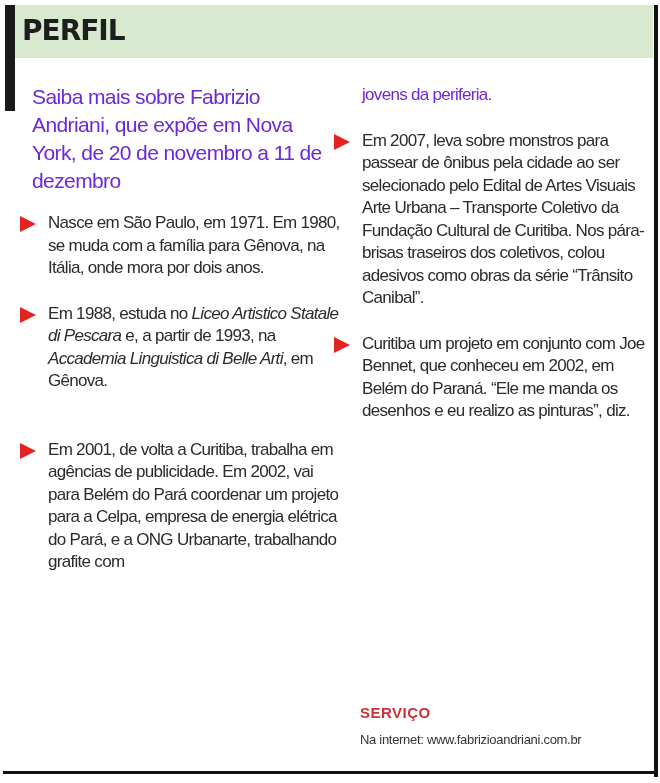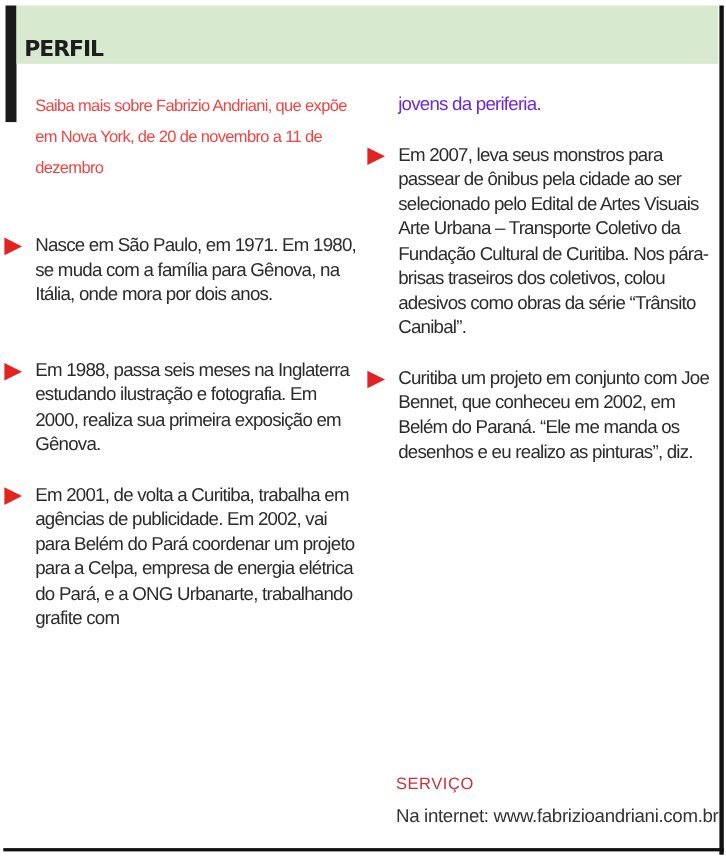--- a/index.html
+++ b/index.html
@@ -1,81 +1,81 @@
 <!DOCTYPE html>
 <html><head>
 <meta charset="utf-8">
 <style>
   html, body { margin: 0; padding: 0; background: #ffffff; }
   body { width: 660px; height: 783px; position: relative; overflow: hidden;
          font-family: "Liberation Sans", sans-serif; color: #2a2a2a; }
   .left-bar { position: absolute; left: 5px; top: 5px; width: 10px; height: 106px; background: #1a1a1a; }
   .header-band { position: absolute; left: 15px; top: 5px; width: 638px; height: 53px; background: #d7e9cf; }
-  .header-title { position: absolute; left: 22px; top: 14px; font-size: 20px; font-weight: bold;
-                  color: #1e1e1e; letter-spacing: -1px; font-family: "DejaVu Sans", sans-serif; margin-top: 18px; }
+  .header-title { position: absolute; left: 22px; top: 14px; font-size: 28px; font-weight: bold;
+                  color: #1e1e1e; letter-spacing: -1px; font-family: "DejaVu Sans", sans-serif; }
   .right-border { position: absolute; left: 654px; top: 5px; width: 4px; height: 772px; background: #111; }
   .bottom-rule { position: absolute; left: 3px; top: 771px; width: 655px; height: 3px; background: #111; }
 
-  .intro { position: absolute; left: 32px; top: 83px; width: 300px; font-size: 15px; line-height: 28px;
-           color: #ef4444; letter-spacing: -0.6px; }
+  .intro { position: absolute; left: 32px; top: 83px; width: 300px; font-size: 21px; line-height: 28px;
+           color: #6d28d9; letter-spacing: -0.6px; }
 
   .col { position: absolute; }
-  .col-left { left: 0; top: 212px; width: 325px; }
+  .col-left { left: 0; top: 212px; width: 325px; padding-left: 16px; }
   .col-right { left: 330px; top: 84px; width: 322px; }
 
   .item { position: relative; padding-left: 32px; font-size: 17px; line-height: 22.5px;
           color: #2b2b2b; letter-spacing: -0.7px; }
   .item .bullet { position: absolute; left: 4px; top: 4px; width: 0; height: 0;
                   border-top: 8px solid transparent; border-bottom: 8px solid transparent;
                   border-left: 16px solid #e32222; }
   .item .text { display: block; }
   .gap { height: 23px; }
 
   .cont { padding-left: 32px; font-size: 17px; line-height: 22.5px; letter-spacing: -0.7px; color: #6d28d9; }
 
-  .service-title { position: absolute; left: 360px; top: 704px; font-size: 15px; font-weight: normal;
+  .service-title { position: absolute; left: 360px; top: 704px; font-size: 15px; font-weight: bold;
                    color: #c8323a; letter-spacing: 0.5px; }
-  .service-text { position: absolute; left: 360px; top: 732px; font-size: 17px; color: #333; letter-spacing: -0.3px; }
+  .service-text { position: absolute; left: 360px; top: 732px; font-size: 13px; color: #333; letter-spacing: -0.3px; }
   i { font-style: italic; }
 </style>
 </head>
 <body>
 
 <div class="left-bar"></div>
 <div class="header-band"></div>
 <div class="header-title">PERFIL</div>
 <div class="right-border"></div>
 <div class="bottom-rule"></div>
 
 <div class="intro">Saiba mais sobre Fabrizio Andriani, que expõe em Nova York, de 20 de novembro a 11 de dezembro</div>
 
 <div class="col col-left">
   <div class="item">
     <span class="bullet"></span>
     <span class="text">Nasce em São Paulo, em 1971. Em 1980, se muda com a família para Gênova, na Itália, onde mora por dois anos.</span>
   </div>
   <div class="gap"></div>
-  <div class="gap"></div>
   <div class="item">
     <span class="bullet"></span>
-    <span class="text">Em 1988, passa seis meses na Inglaterra estudando ilustração e fotografia. Em 2000, realiza sua primeira exposição em Gênova.</span>
+    <span class="text"><span>Em 1988, estuda no </span><i>Liceo Artistico Statale di Pescara</i><span> e, a partir de 1993, na </span><i>Accademia Linguistica di Belle Arti</i><span>, em Gênova.</span></span>
   </div>
+  <div class="gap"></div>
   <div class="gap"></div>
   <div class="item">
     <span class="bullet"></span>
     <span class="text">Em 2001, de volta a Curitiba, trabalha em agências de publicidade. Em 2002, vai para Belém do Pará coordenar um projeto para a Celpa, empresa de energia elétrica do Pará, e a ONG Urbanarte, trabalhando grafite com</span>
   </div>
 </div>
 
 <div class="col col-right">
   <div class="cont">jovens da periferia.</div>
   <div class="gap"></div>
   <div class="item">
     <span class="bullet"></span>
-    <span class="text">Em 2007, leva seus monstros para passear de ônibus pela cidade ao ser selecionado pelo Edital de Artes Visuais Arte Urbana – Transporte Coletivo da Fundação Cultural de Curitiba. Nos pára-brisas traseiros dos coletivos, colou adesivos como obras da série “Trânsito Canibal”.</span>
+    <span class="text">Em 2007, leva sobre monstros para passear de ônibus pela cidade ao ser selecionado pelo Edital de Artes Visuais Arte Urbana – Transporte Coletivo da Fundação Cultural de Curitiba. Nos pára-brisas traseiros dos coletivos, colou adesivos como obras da série “Trânsito Canibal”.</span>
   </div>
   <div class="gap"></div>
   <div class="item">
     <span class="bullet"></span>
     <span class="text">Curitiba um projeto em conjunto com Joe Bennet, que conheceu em 2002, em Belém do Paraná. “Ele me manda os desenhos e eu realizo as pinturas”, diz.</span>
   </div>
   <div class="gap"></div>
 </div>
 
 <div class="service-title">SERVIÇO</div>

